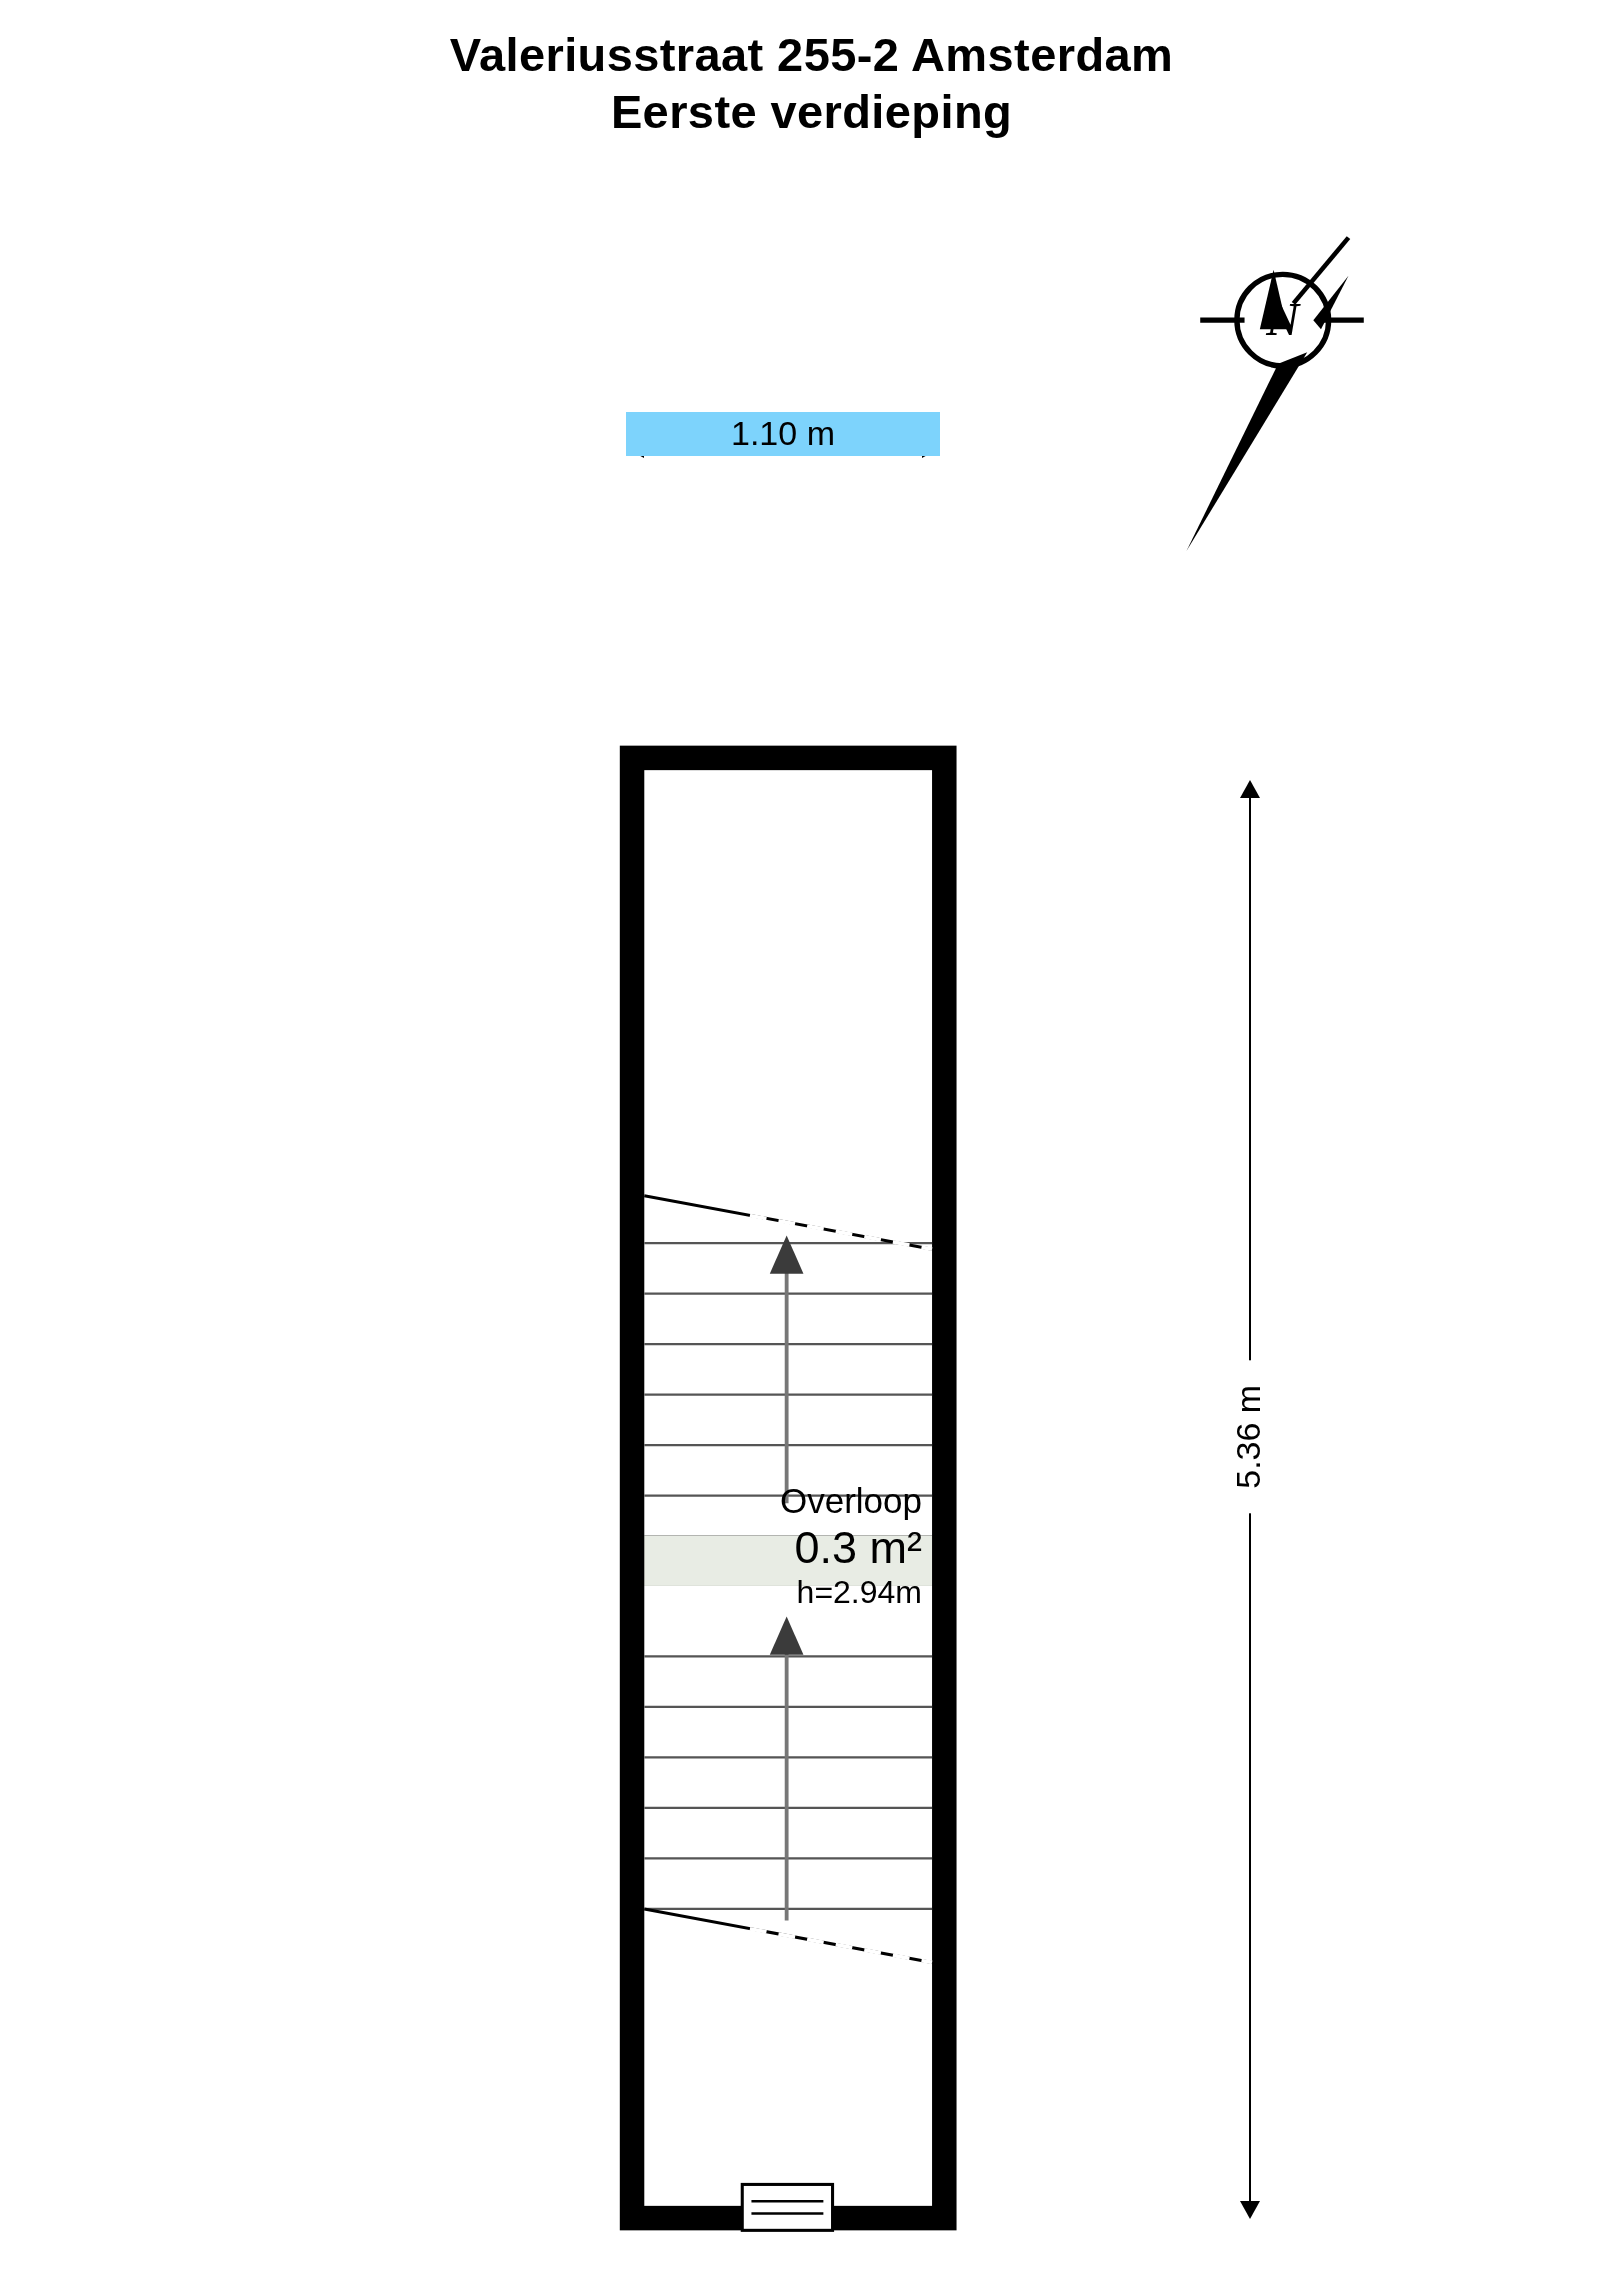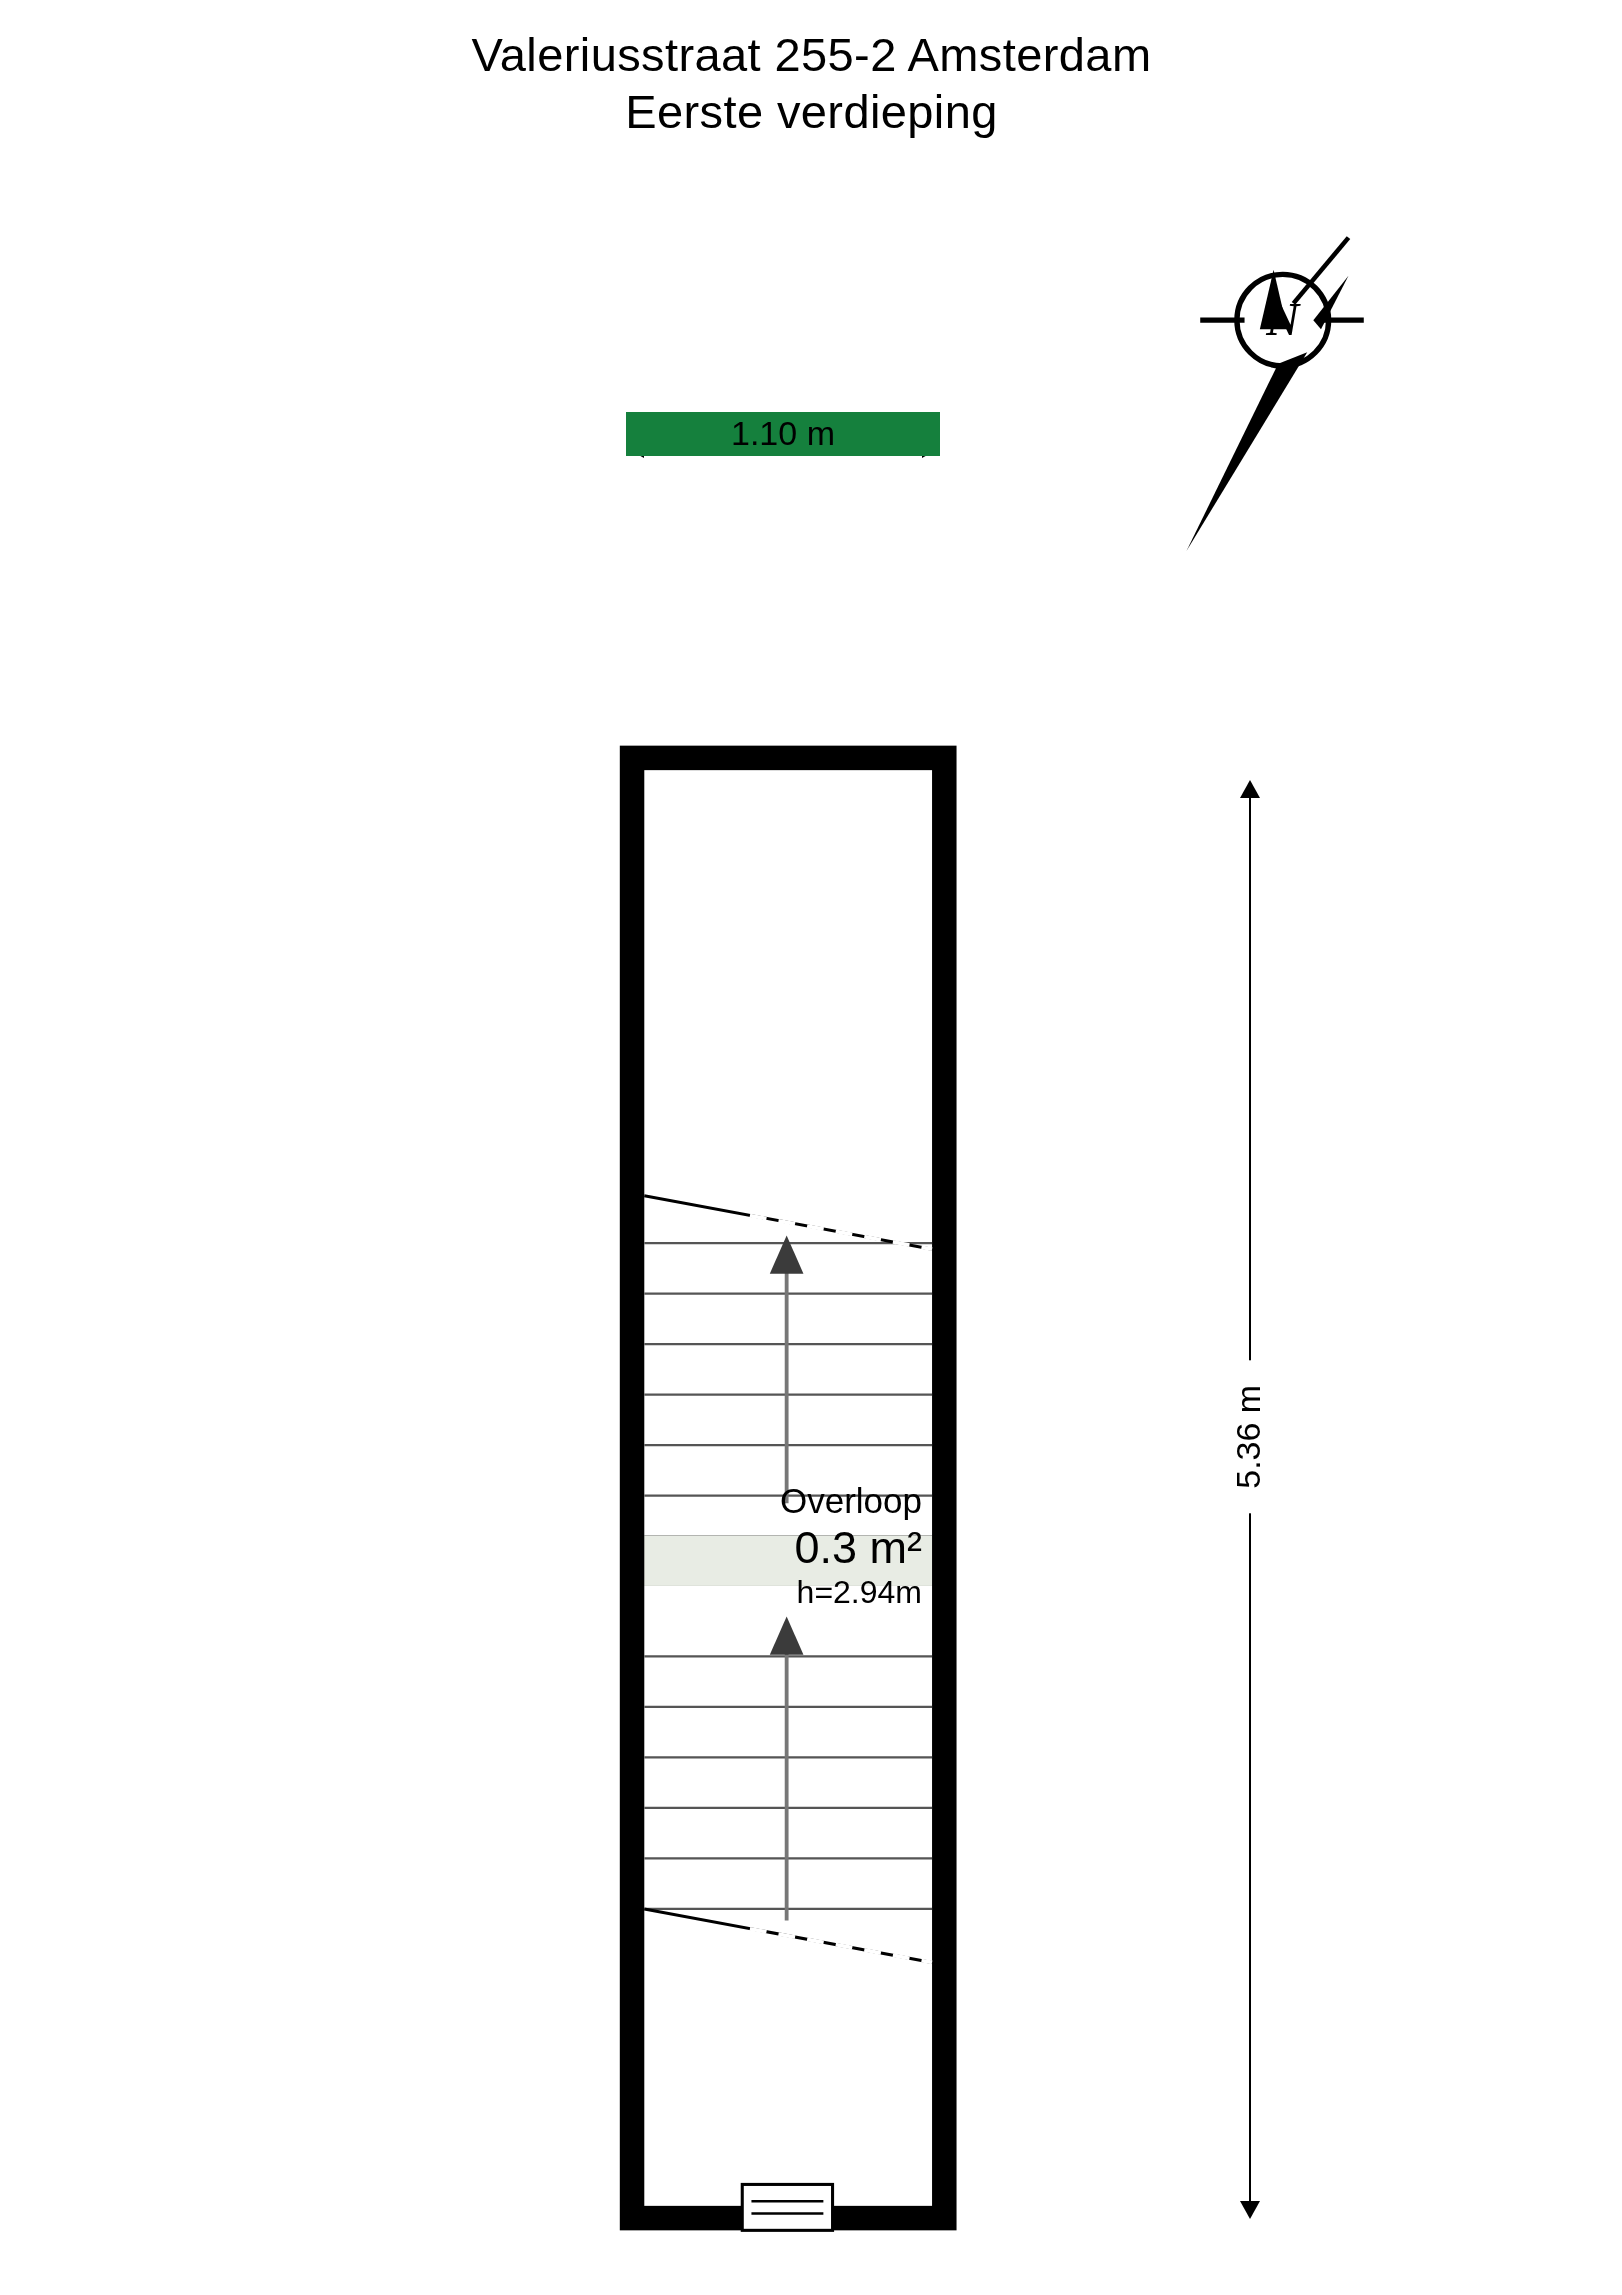--- a/index.html
+++ b/index.html
@@ -16,20 +16,21 @@
     overflow: hidden;
   }
 
   
   #title-block {
     position: absolute;
     top: 26px;
     left: 0;
     width: 1623px;
     text-align: center;
+    font-weight: bold;
   }
   #title-block .line1 {
     font-size: 47px;
     line-height: 57px;
     letter-spacing: 0.4px;
     white-space: nowrap;
   }
   #title-block .line2 {
     font-size: 47px;
     line-height: 57px;
@@ -71,21 +72,21 @@
     border-bottom: 10px solid transparent;
     border-left: 18.4px solid #000;
   }
   #width-dim .dim-label {
     position: absolute;
     left: 0;
     top: -4.6px;
     width: 314px;
     text-align: center;
     font-size: 34px;
-    background: #15803d;
+    background: #7dd3fc;
     padding: 1.5px 0 3.1px 0;
   }
 
   
   #height-dim {
     position: absolute;
     left: 1215px;
     top: 780px;
     width: 69px;
     height: 1439px;

